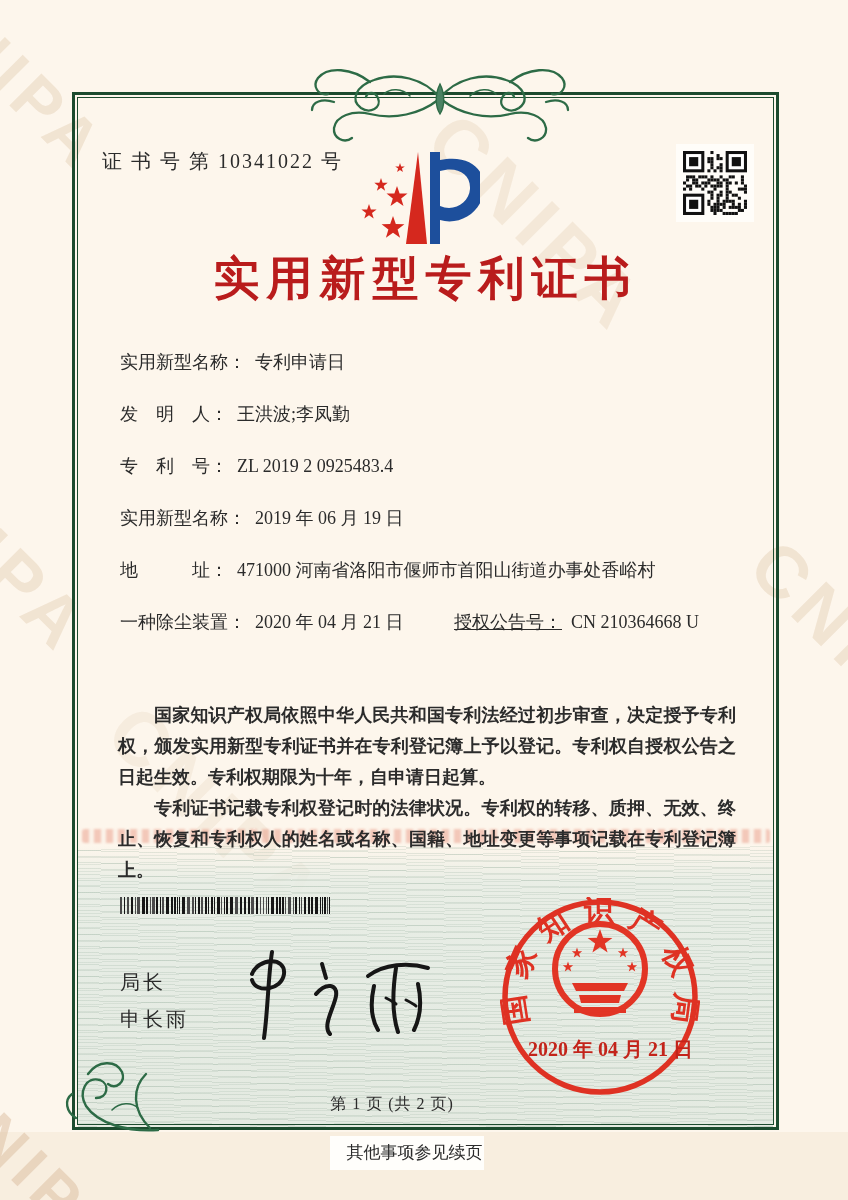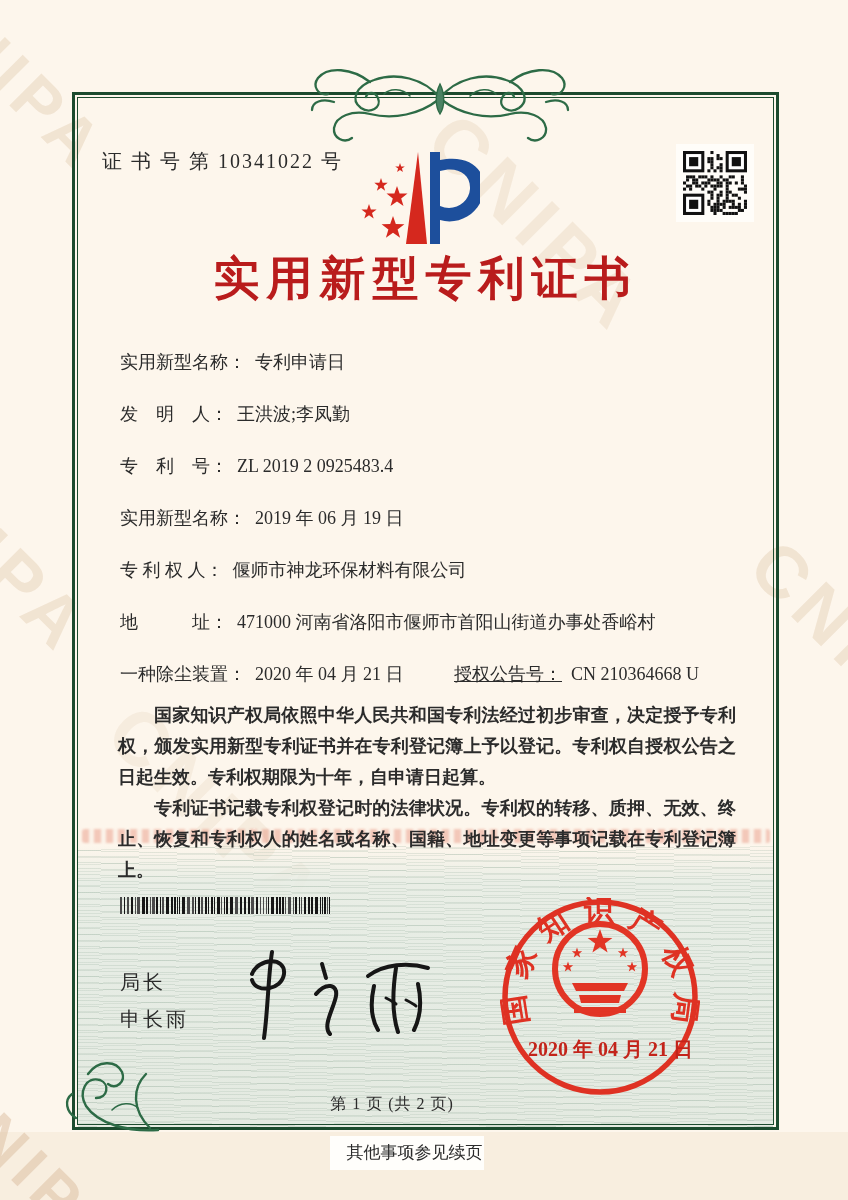--- a/index.html
+++ b/index.html
@@ -276,23 +276,20 @@
       <div class="frow">
         <span class="lbl">发　明　人：</span><span class="val">王洪波;李凤勤</span>
       </div>
       <div class="frow">
         <span class="lbl">专　利　号：</span><span class="val">ZL 2019 2 0925483.4</span>
       </div>
       <div class="frow">
         <span class="lbl">实用新型名称：</span><span class="val">2019 年 06 月 19 日</span>
       </div>
       <div class="frow">
-        <span class="lbl">专 利 权 人：</span><span class="val">偃师市神龙环保材料有限公司</span>
-      </div>
-      <div class="frow">
         <span class="lbl">地　　　址：</span><span class="val">471000 河南省洛阳市偃师市首阳山街道办事处香峪村</span>
       </div>
       <div class="frow">
         <span class="lbl">一种除尘装置：</span><span class="val">2020 年 04 月 21 日</span>
         <span class="lbl grant-no">授权公告号：</span><span class="val">CN 210364668 U</span>
       </div>
     </div>
 
     <div class="paras">
       <p>国家知识产权局依照中华人民共和国专利法经过初步审查，决定授予专利权，颁发实用新型专利证书并在专利登记簿上予以登记。专利权自授权公告之日起生效。专利权期限为十年，自申请日起算。</p>

